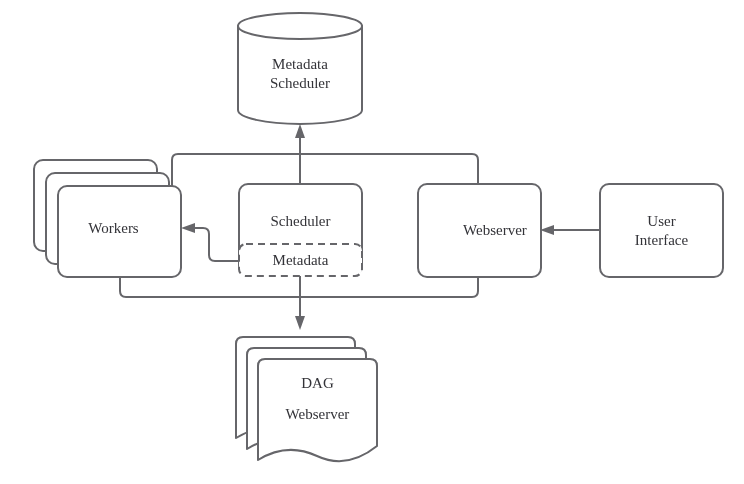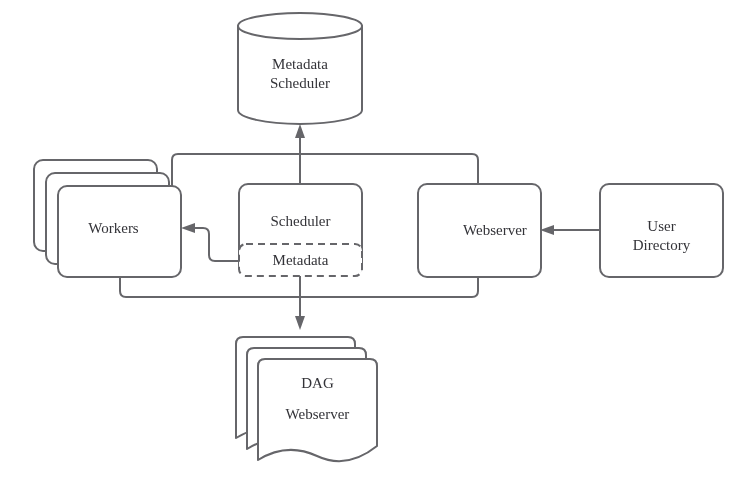--- a/index.html
+++ b/index.html
@@ -156,23 +156,23 @@
   </div>
 
   <div class="node-label" style="left:239px; top:246px; width:123px; height:28px;">
     <span>Metadata</span>
   </div>
 
   <div class="node-label" style="left:438px; top:216px; width:114px; height:28px;">
     <span>Webserver</span>
   </div>
 
-  <div class="node-label" style="left:600px; top:207px; width:123px; height:48px;justify-content:flex-end;">
+  <div class="node-label" style="left:600px; top:207px; width:123px; height:48px;">
     <span>User</span>
-    <span>Directory</span>
+    <span>Interface</span>
   </div>
 
   <div class="node-label" style="left:258px; top:375px; width:119px; height:48px;gap:12px;">
     <span>DAG</span>
     <span>Webserver</span>
   </div>
 
 </div>
 
 </body></html>

